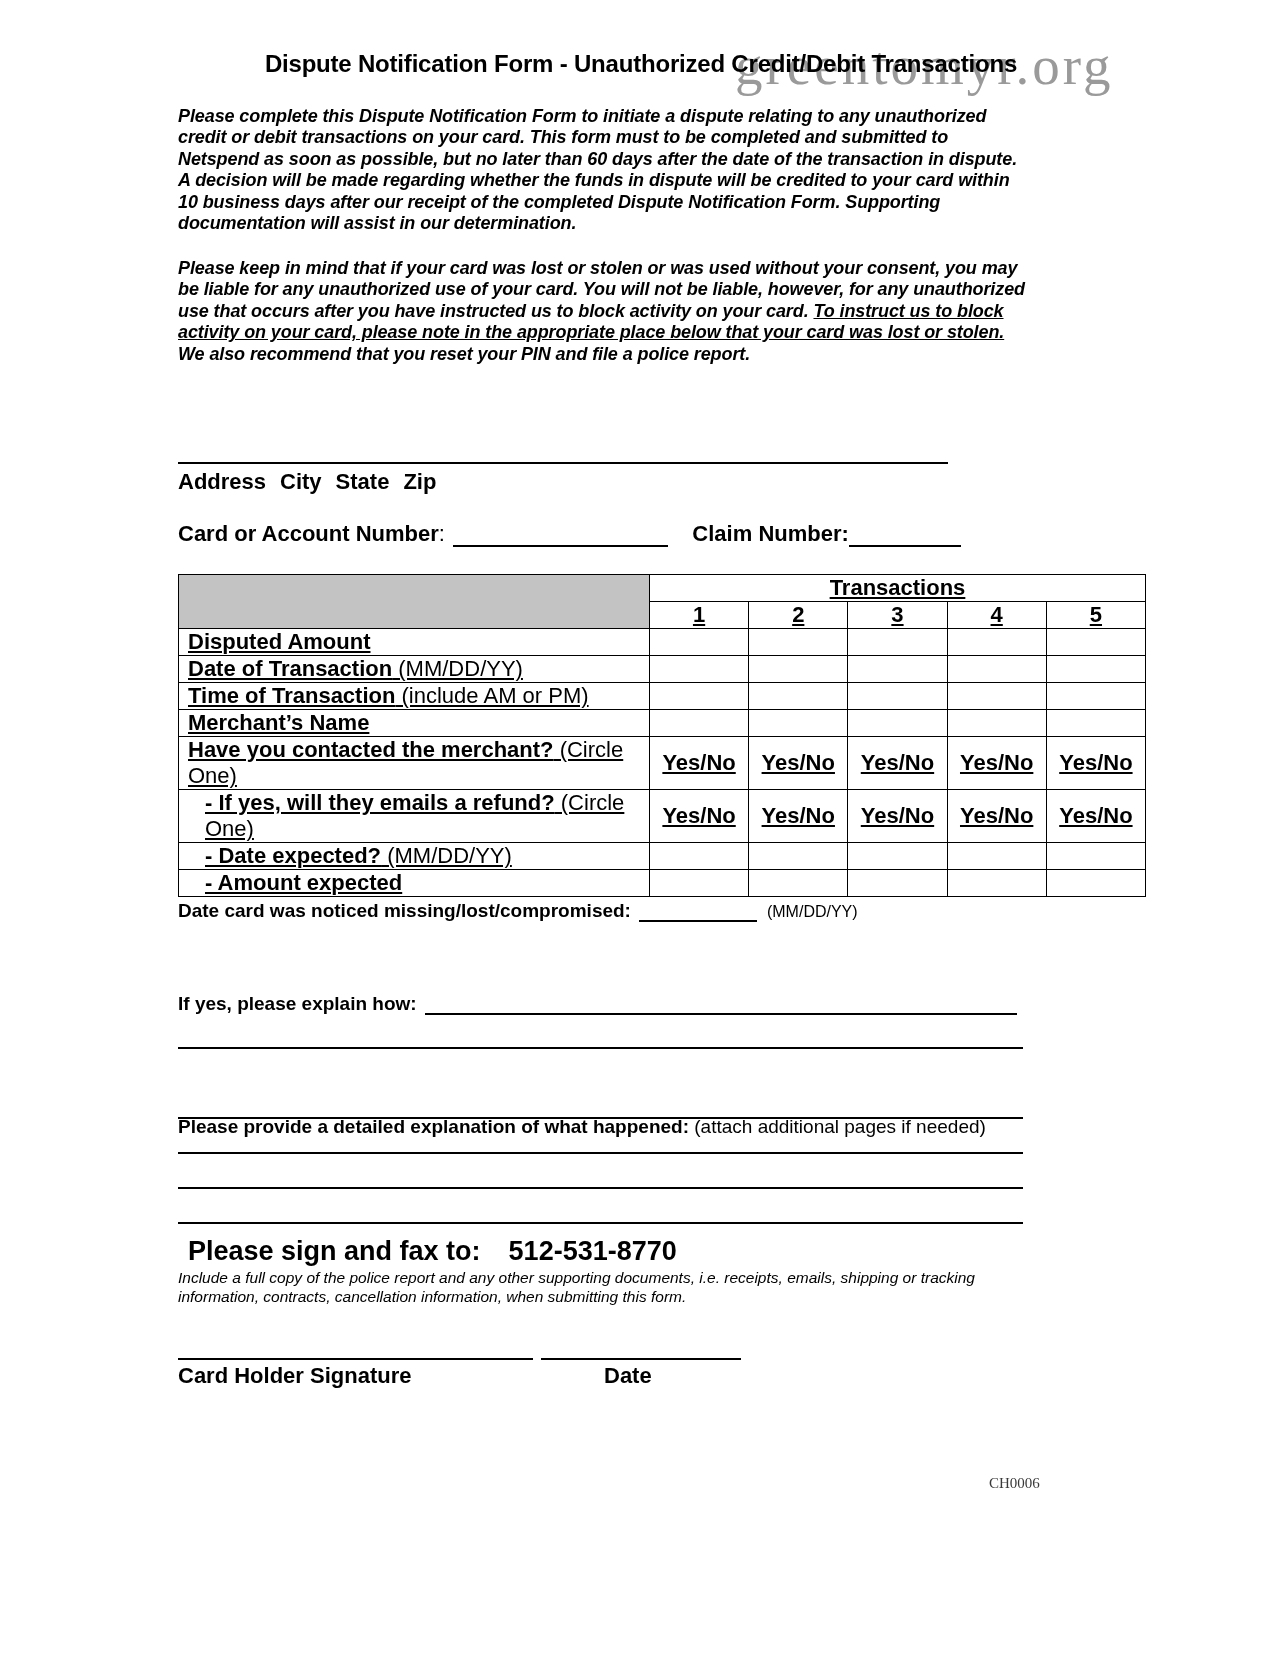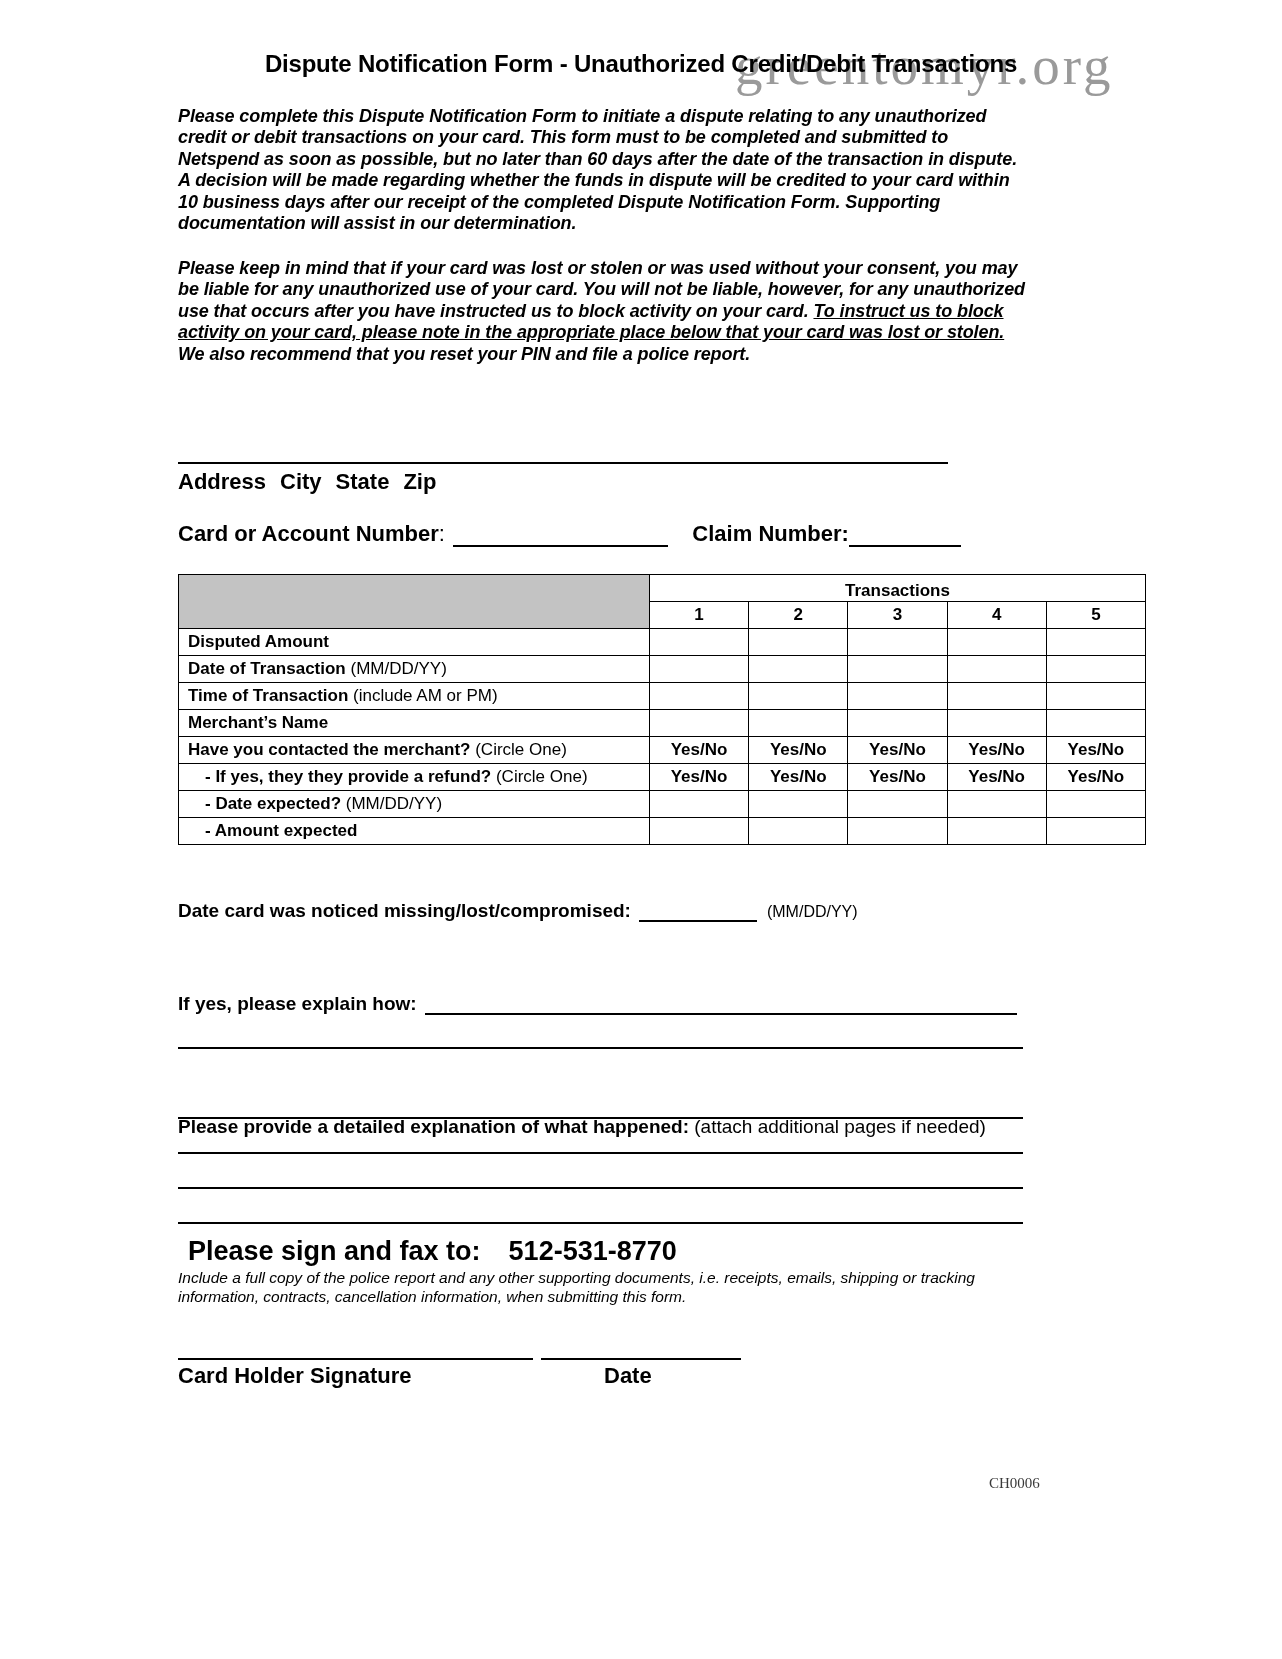--- a/index.html
+++ b/index.html
@@ -110,24 +110,25 @@
     position: absolute;
     left: 178px;
     top: 574px;
     width: 968px;
     border-collapse: collapse;
     table-layout: fixed;
   }
   .txn-table td, .txn-table th {
     border: 1.4px solid #000;
     padding: 0;
-    font-size: 17px;
+    font-size: 22px;
     font-weight: bold;
     text-align: center;
     height: 26px;
+    text-decoration: underline;
   }
   .txn-table td.lab {
     text-align: left;
     padding-left: 9px;
     height: 26px;
   }
   .txn-table td.lab .sub {
     font-weight: normal;
   }
   .gray-head {
@@ -329,21 +330,21 @@
         </tr>
         <tr>
           <td class="lab"><span>Have you contacted the merchant?</span><span class="sub">  (Circle One)</span></td>
           <td class="yn">Yes/No</td>
           <td class="yn">Yes/No</td>
           <td class="yn">Yes/No</td>
           <td class="yn">Yes/No</td>
           <td class="yn">Yes/No</td>
         </tr>
         <tr>
-          <td class="lab indent"><span>- If yes, they they provide a refund?</span><span class="sub"> (Circle One)</span></td>
+          <td class="lab indent"><span>- If yes, will they emails a refund?</span><span class="sub"> (Circle One)</span></td>
           <td class="yn">Yes/No</td>
           <td class="yn">Yes/No</td>
           <td class="yn">Yes/No</td>
           <td class="yn">Yes/No</td>
           <td class="yn">Yes/No</td>
         </tr>
         <tr>
           <td class="lab indent"><span>- Date expected?</span><span class="sub"> (MM/DD/YY)</span></td>
           <td class="yn"></td>
           <td class="yn"></td>

